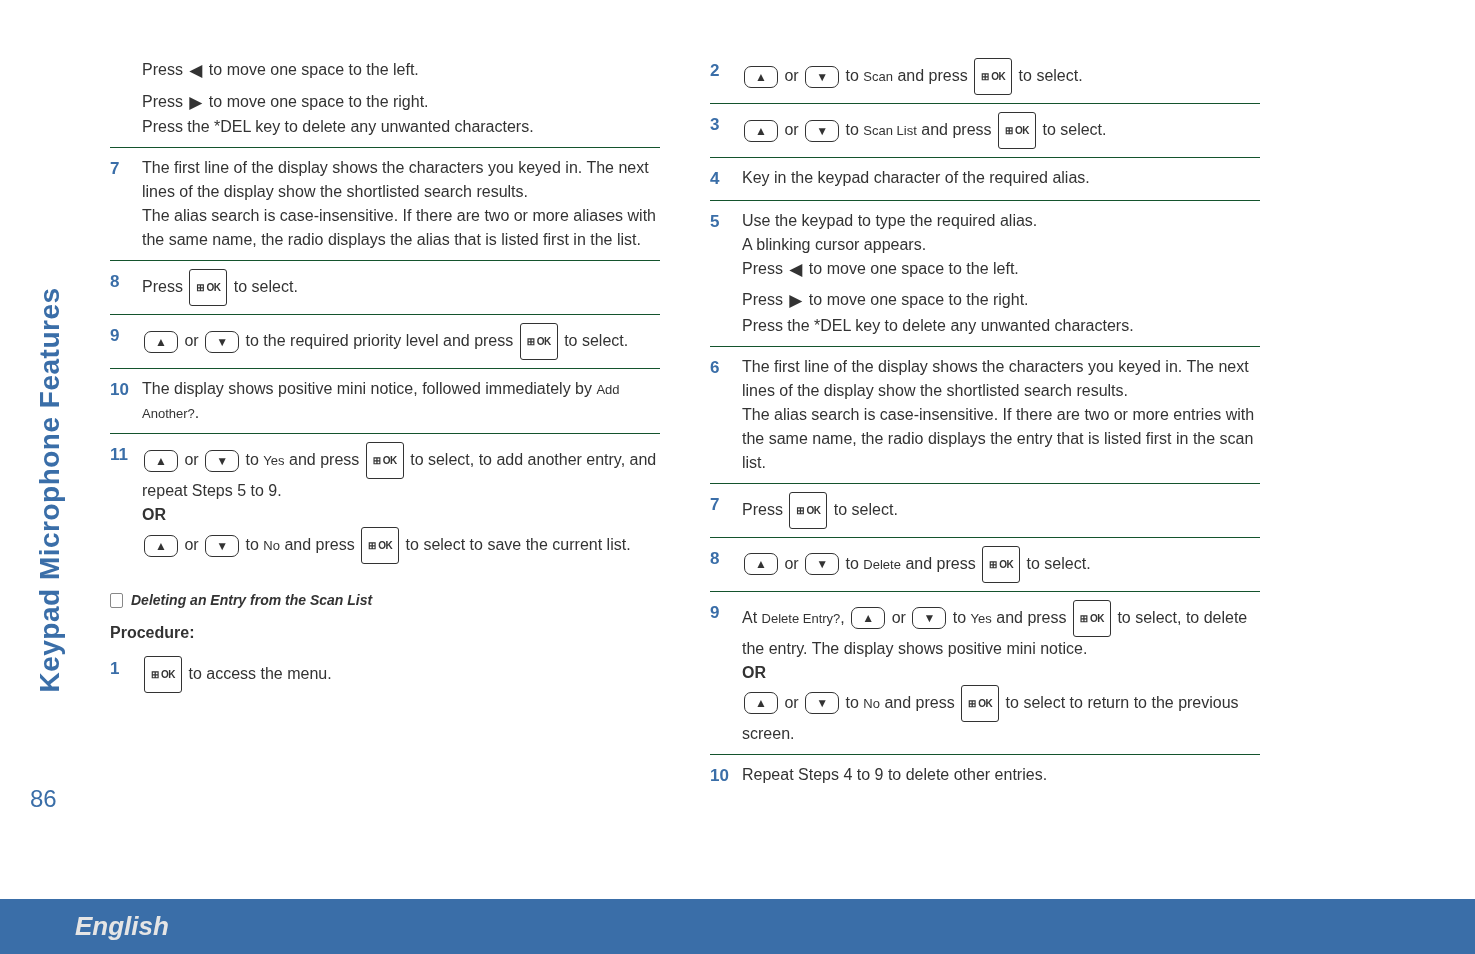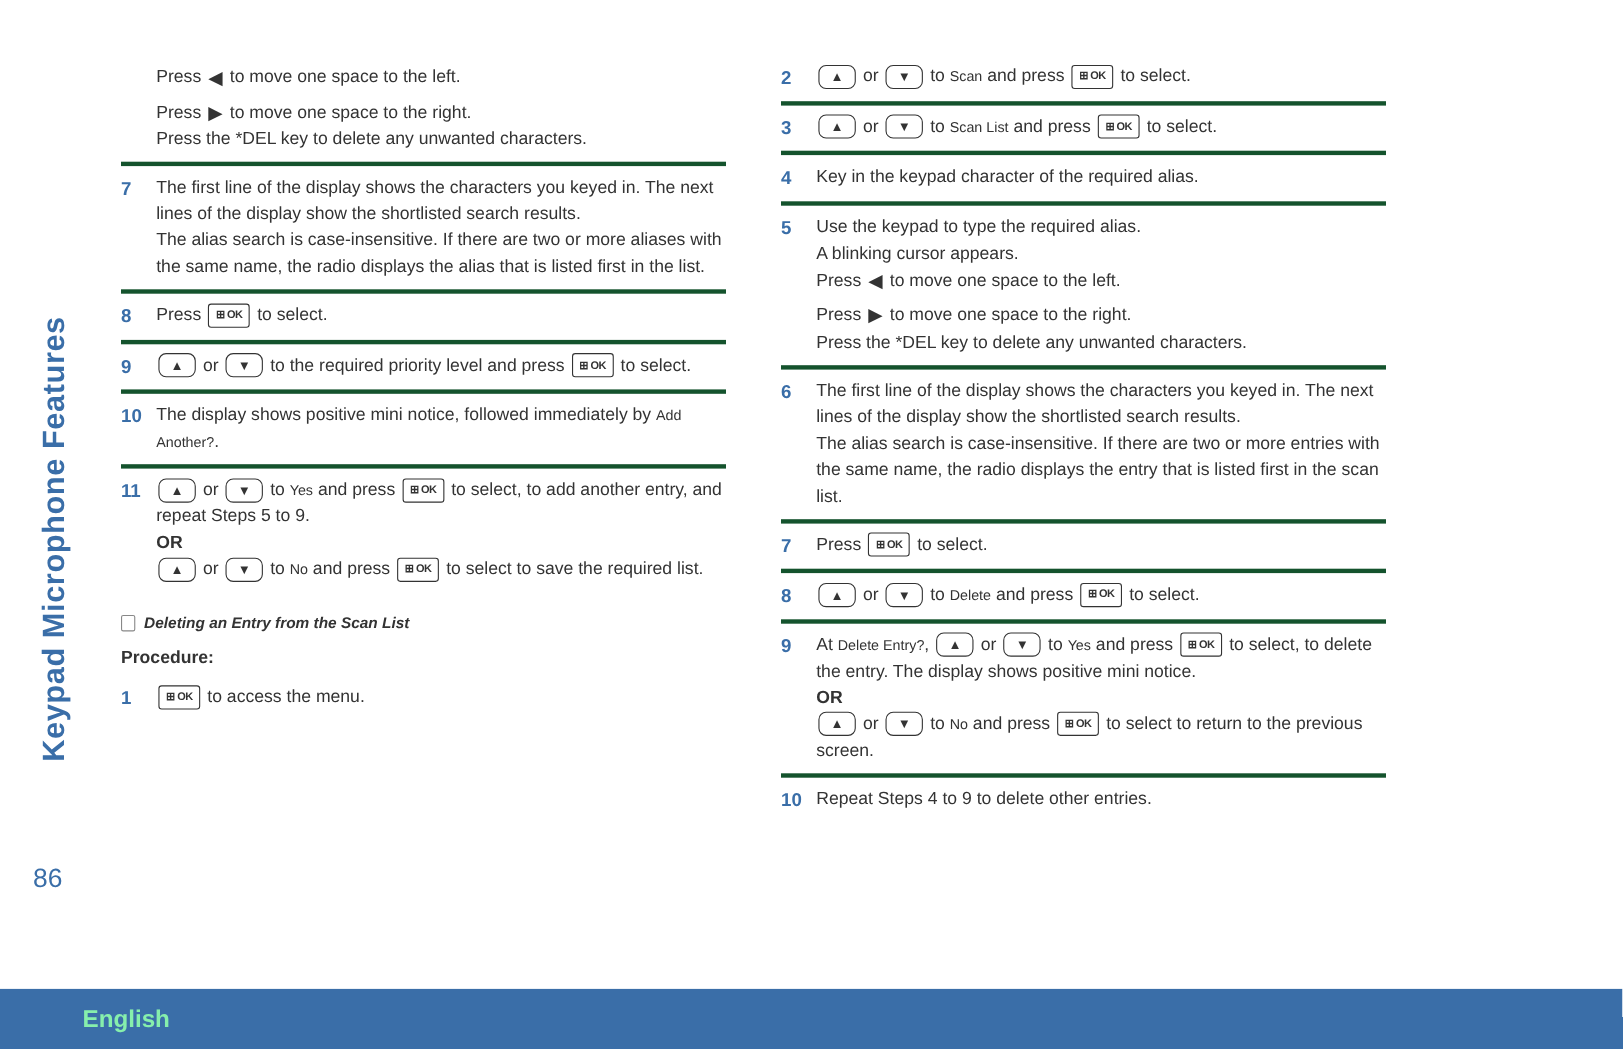--- a/index.html
+++ b/index.html
@@ -2,29 +2,29 @@
 <html><head>
 <meta charset="utf-8">
 <style>
 * { box-sizing: border-box; margin: 0; padding: 0; }
 body { font-family: Arial, Helvetica, sans-serif; font-size: 16px; color: #333; background: #fff; width: 1475px; height: 954px; position: relative; }
 .page { display: flex; padding: 50px 60px 20px 60px; gap: 50px; }
 .sidebar { position: absolute; left: 30px; top: 270px; width: 40px; height: 440px; display: flex; align-items: center; justify-content: center; }
 .sidebar-text { transform: rotate(-90deg); white-space: nowrap; font-size: 28px; font-weight: bold; color: #3a6ea8; letter-spacing: 0.5px; }
 .pagenum { position: absolute; left: 30px; top: 785px; font-size: 24px; font-weight: normal; color: #3a6ea8; }
 .lang-bar { position: absolute; left: 0; bottom: 0; width: 100%; height: 55px; background: #3a6ea8; display: flex; align-items: center; padding-left: 75px; }
-.lang-label { color: #86efac; font-size: 22px; font-weight: bold; }
+.lang-label { color: #e5e5e5; font-size: 26px; font-weight: bold; font-style: italic; }
 .col { width: 550px; }
 .col-left { margin-left: 50px; }
-.step { display: flex; gap: 10px; padding: 8px 0; border-bottom: 4px solid #14532d; line-height: 1.5; }
+.step { display: flex; gap: 10px; padding: 8px 0; border-bottom: 1px solid #14532d; line-height: 1.5; }
 .step:last-child { border-bottom: none; }
 .num { color: #3a6ea8; font-weight: bold; font-size: 17px; min-width: 22px; flex-shrink: 0; }
 .content { flex: 1; }
 .icon-btn { display: inline-flex; align-items: center; justify-content: center; width: 34px; height: 22px; border: 1.5px solid #333; border-radius: 7px; font-size: 12px; vertical-align: middle; background: #fff; margin: 0 2px; font-family: Arial; }
-.icon-ok { display: inline-flex; align-items: center; justify-content: center; width: 38px; height: 22px; border: 1.5px solid #333; border-radius: 3px; font-size: 10px; font-weight: bold; vertical-align: middle; background: #fff; margin: 0 2px; letter-spacing: -0.5px; }
+.icon-ok { display: inline-flex; align-items: center; justify-content: center; width: 38px; height: 37px; border: 1.5px solid #333; border-radius: 3px; font-size: 10px; font-weight: bold; vertical-align: middle; background: #fff; margin: 0 2px; letter-spacing: -0.5px; }
 .arrow-left, .arrow-right { display: inline-block; font-size: 17px; vertical-align: middle; margin: 0 2px; }
 .mono { font-family: Liberation Sans, sans-serif; font-size: 13px; }
 .section-title { font-weight: bold; font-style: italic; font-size: 14px; margin: 20px 0 6px 0; display: flex; align-items: center; gap: 8px; }
 .doc-icon { display: inline-block; width: 13px; height: 15px; border: 1.5px solid #888; border-radius: 2px; position: relative; }
 .proc-label { font-weight: bold; margin: 16px 0 6px 0; }
 </style>
 </head>
 <body>
 
 <div class="sidebar">
@@ -74,21 +74,21 @@
     </div>
 
     <div class="step" style="border-bottom:none;">
       <span class="num">11</span>
       <div class="content">
         <div>
           <span class="icon-btn">▲</span><span> or </span><span class="icon-btn">▼</span><span> to </span><span class="mono">Yes</span><span> and press </span><span class="icon-ok">⊞ OK</span><span> to select, to add another entry, and repeat Steps 5 to 9.</span>
         </div>
         <div style="font-weight:bold;">OR</div>
         <div>
-          <span class="icon-btn">▲</span><span> or </span><span class="icon-btn">▼</span><span> to </span><span class="mono">No</span><span> and press </span><span class="icon-ok">⊞ OK</span><span> to select to save the required list.</span>
+          <span class="icon-btn">▲</span><span> or </span><span class="icon-btn">▼</span><span> to </span><span class="mono">No</span><span> and press </span><span class="icon-ok">⊞ OK</span><span> to select to save the current list.</span>
         </div>
       </div>
     </div>
 
     <div class="section-title">
       <span class="doc-icon"></span>
       <span>Deleting an Entry from the Scan List</span>
     </div>
     <div class="proc-label">Procedure:</div>
 

